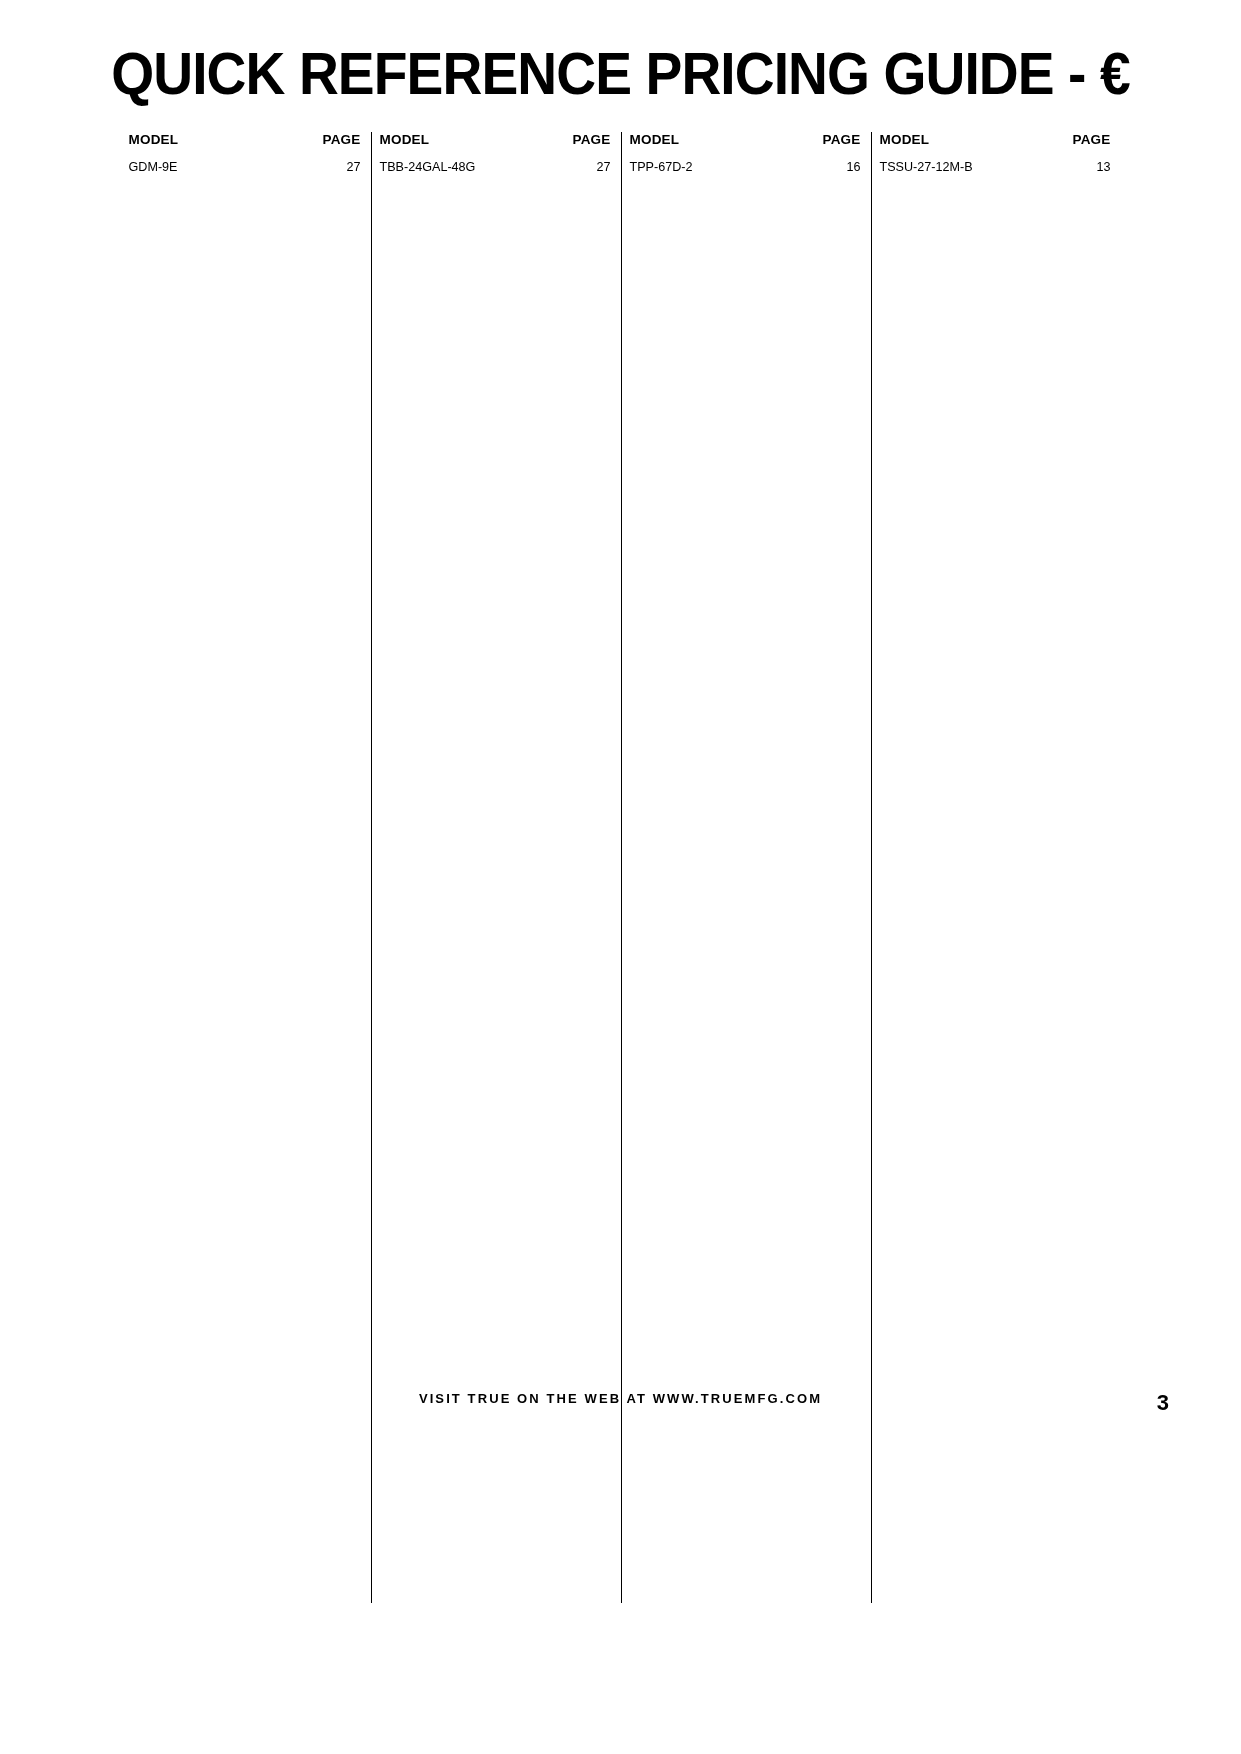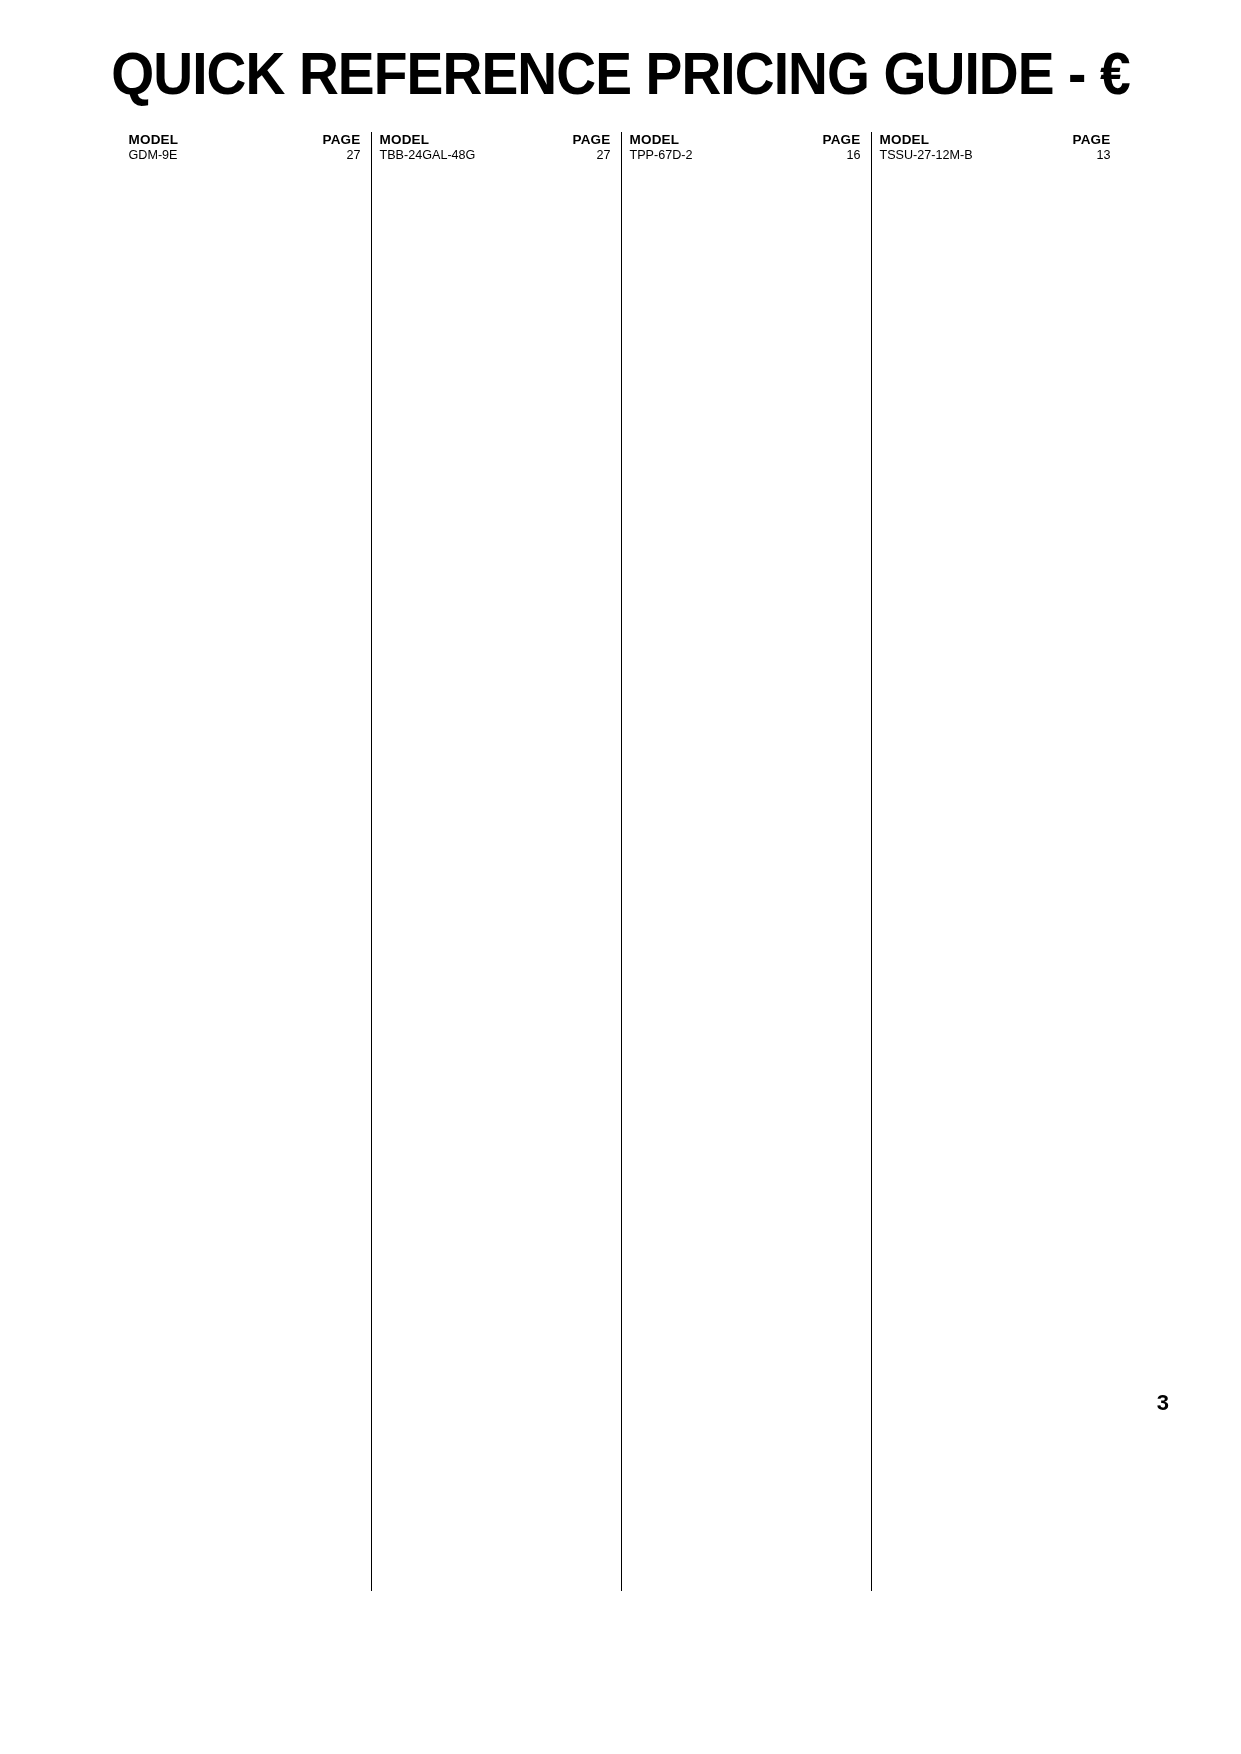--- a/index.html
+++ b/index.html
@@ -53,21 +53,21 @@
   }
   .col + .col {
     border-left: 1.6px solid #000000;
   }
   .col-head {
     display: flex;
     justify-content: space-between;
     font-size: 13.5px;
     font-weight: bold;
     letter-spacing: 0.2px;
-    margin-bottom: 0;
+    margin-bottom: 12px;
     padding-right: 2px;
   }
   .rows {
     display: block;
   }
   .row {
     display: flex;
     justify-content: space-between;
     font-size: 12.6px;
     line-height: 16.36px;
@@ -155,16 +155,19 @@
         </div>
         <div class="rows">
           <div class="row">
             <span class="model">TSSU-27-12M-B</span>
             <span class="page">13</span>
           </div>
         </div>
       </div>
     </div>
 
+  <div class="footer">
+    <span class="footer-text">VISIT TRUE ON THE WEB AT WWW.TRUEMFG.COM</span>
+  </div>
 
   <div class="page-number">3</div>
 
 </div>
 
 </body></html>

